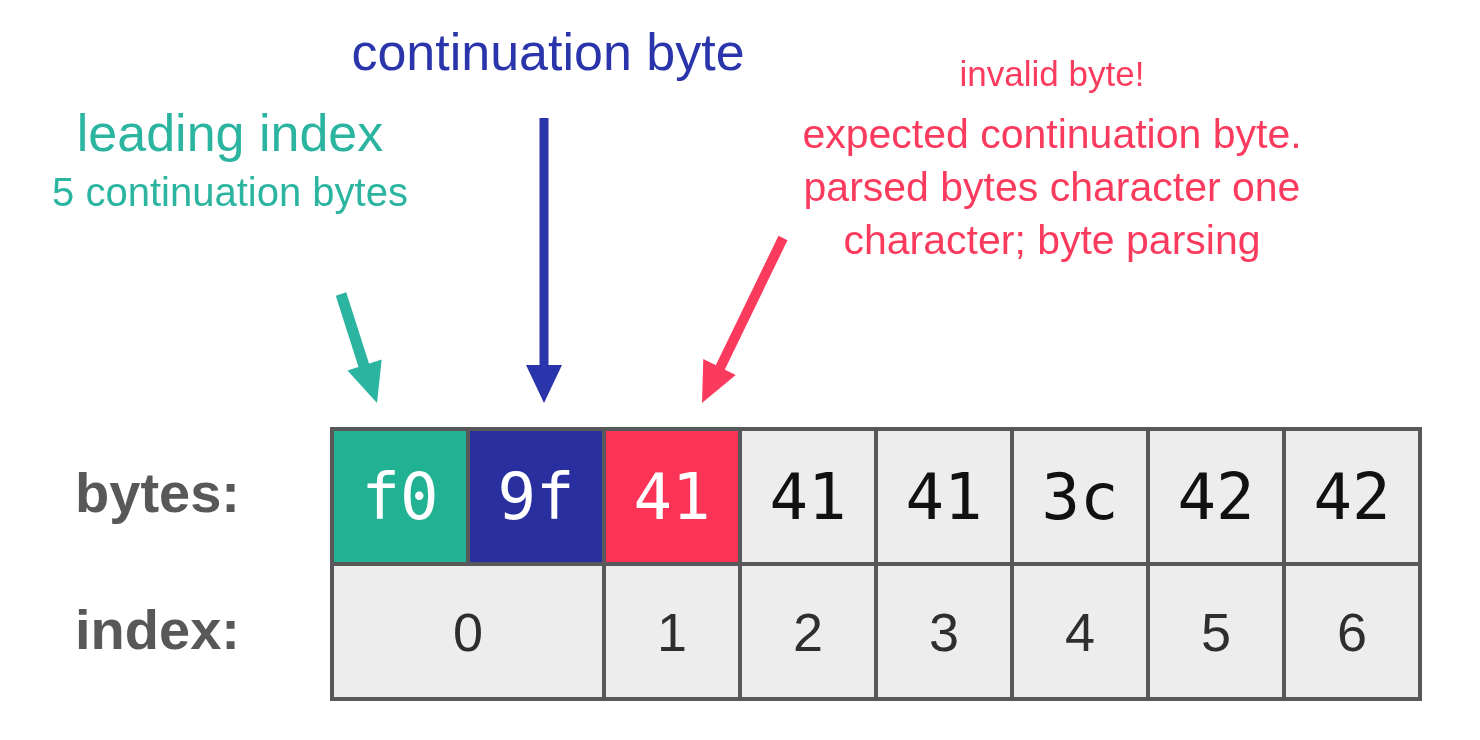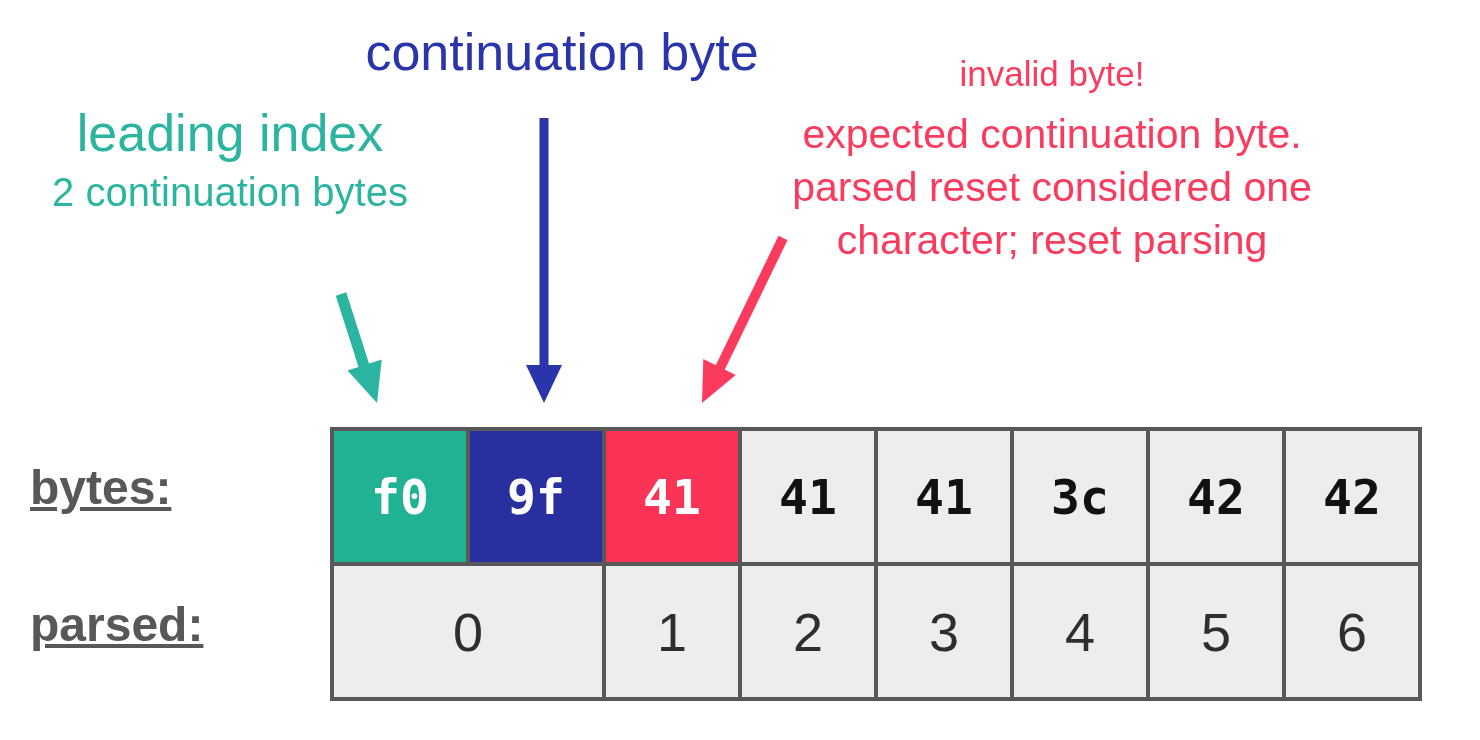--- a/index.html
+++ b/index.html
@@ -6,21 +6,21 @@
   #canvas{
     position:relative;width:1480px;height:740px;overflow:hidden;
     background:var(--background,#fff);
     font-family:"Liberation Sans", sans-serif;
   }
   
   .ann{position:absolute;text-align:center;}
   #ann-leading{left:10px;top:100px;width:440px;color:var(--teal_text);}
   #ann-leading .ann-title{font-size:52px;line-height:66px;}
   #ann-leading .ann-line{font-size:40px;line-height:53px;}
-  #ann-continuation{left:327px;top:22px;width:470px;color:var(--blue_text);}
+  #ann-continuation{left:313px;top:22px;width:470px;color:var(--blue_text);}
   #ann-continuation .ann-title{font-size:52px;line-height:60px;white-space:nowrap;}
   #ann-invalid{left:752px;top:40px;width:600px;color:var(--red_text);}
   #ann-invalid .ann-title{font-size:35px;line-height:68px;}
   #ann-invalid .ann-line{font-size:41px;line-height:53px;white-space:nowrap;}
   
   #arrows{position:absolute;left:0;top:0;width:1480px;height:740px;pointer-events:none;}
   .arrow-leading-stroke{stroke:var(--teal_text);}
   .arrow-leading-fill{fill:var(--teal_text);}
   .arrow-continuation-stroke{stroke:var(--blue_text);}
   .arrow-continuation-fill{fill:var(--blue_text);}
@@ -30,75 +30,75 @@
   #byte-table{position:absolute;left:330px;top:427px;border-collapse:collapse;}
   #byte-table td{
     border:4px solid var(--border);
     width:132px;height:131px;min-width:132px;
     text-align:center;vertical-align:middle;
     background:var(--cell_bg);
     padding:0;
   }
   #byte-table td.byte-cell{
     font-family:"DejaVu Sans Mono", monospace;
-    font-weight:bold;font-size:48px;color:var(--byte_text_dark);
+    font-weight:normal;font-size:64px;color:var(--byte_text_dark);
   }
   #byte-table td.c-leading{background:var(--teal);color:var(--byte_text_light);}
   #byte-table td.c-continuation{background:var(--blue);color:var(--byte_text_light);}
   #byte-table td.c-invalid{background:var(--red);color:var(--byte_text_light);}
   #byte-table td.index-cell{
     font-family:"Liberation Sans", sans-serif;
     font-size:54px;font-weight:400;color:var(--index_text);
   }
   
   .row-label{
-    position:absolute;left:30px;width:255px;text-align:left;
-    font-size:48px;font-weight:bold;color:var(--label);text-decoration:underline;
+    position:absolute;left:30px;width:255px;text-align:center;
+    font-size:56px;font-weight:bold;color:var(--label);
   }
   #label-bytes{top:460px;}
   #label-index{top:597px;}
 </style>
 </head>
 <body>
 
 <div id="canvas">
 
   <div class="ann" id="ann-leading">
     <div class="ann-title">leading index</div>
-    <div class="ann-line">2 continuation bytes</div>
+    <div class="ann-line">5 continuation bytes</div>
   </div>
 
   <div class="ann" id="ann-continuation">
     <div class="ann-title">continuation byte</div>
   </div>
 
   <div class="ann" id="ann-invalid">
     <div class="ann-title">invalid byte!</div>
     <div class="ann-line">expected continuation byte.</div>
-    <div class="ann-line">parsed reset considered one</div>
-    <div class="ann-line">character; reset parsing</div>
+    <div class="ann-line">parsed bytes character one</div>
+    <div class="ann-line">character; byte parsing</div>
   </div>
 
   <svg id="arrows" viewBox="0 0 1480 740" xmlns="http://www.w3.org/2000/svg">
     <g>
       <line class="arrow-leading-stroke" x1="341" y1="294" x2="364" y2="366" stroke-width="11"></line>
       <polygon class="arrow-leading-fill" points="377,403 347.5,370.6 381.7,359.4"></polygon>
     </g>
     <g>
       <line class="arrow-continuation-stroke" x1="544" y1="118" x2="544" y2="368" stroke-width="9"></line>
       <polygon class="arrow-continuation-fill" points="544,403 526,365 562,365"></polygon>
     </g>
     <g>
       <line class="arrow-invalid-stroke" x1="783" y1="238" x2="720" y2="368" stroke-width="10"></line>
       <polygon class="arrow-invalid-fill" points="702,403 735.7,374.9 703.3,359.1"></polygon>
     </g>
   </svg>
 
   <div class="row-label" id="label-bytes">bytes:</div>
-  <div class="row-label" id="label-index">parsed:</div>
+  <div class="row-label" id="label-index">index:</div>
 
   <table id="byte-table">
     <tbody>
         <tr>
       <td class="byte-cell c-leading">f0</td>
       <td class="byte-cell c-continuation">9f</td>
       <td class="byte-cell c-invalid">41</td>
       <td class="byte-cell">41</td>
       <td class="byte-cell">41</td>
       <td class="byte-cell">3c</td>

